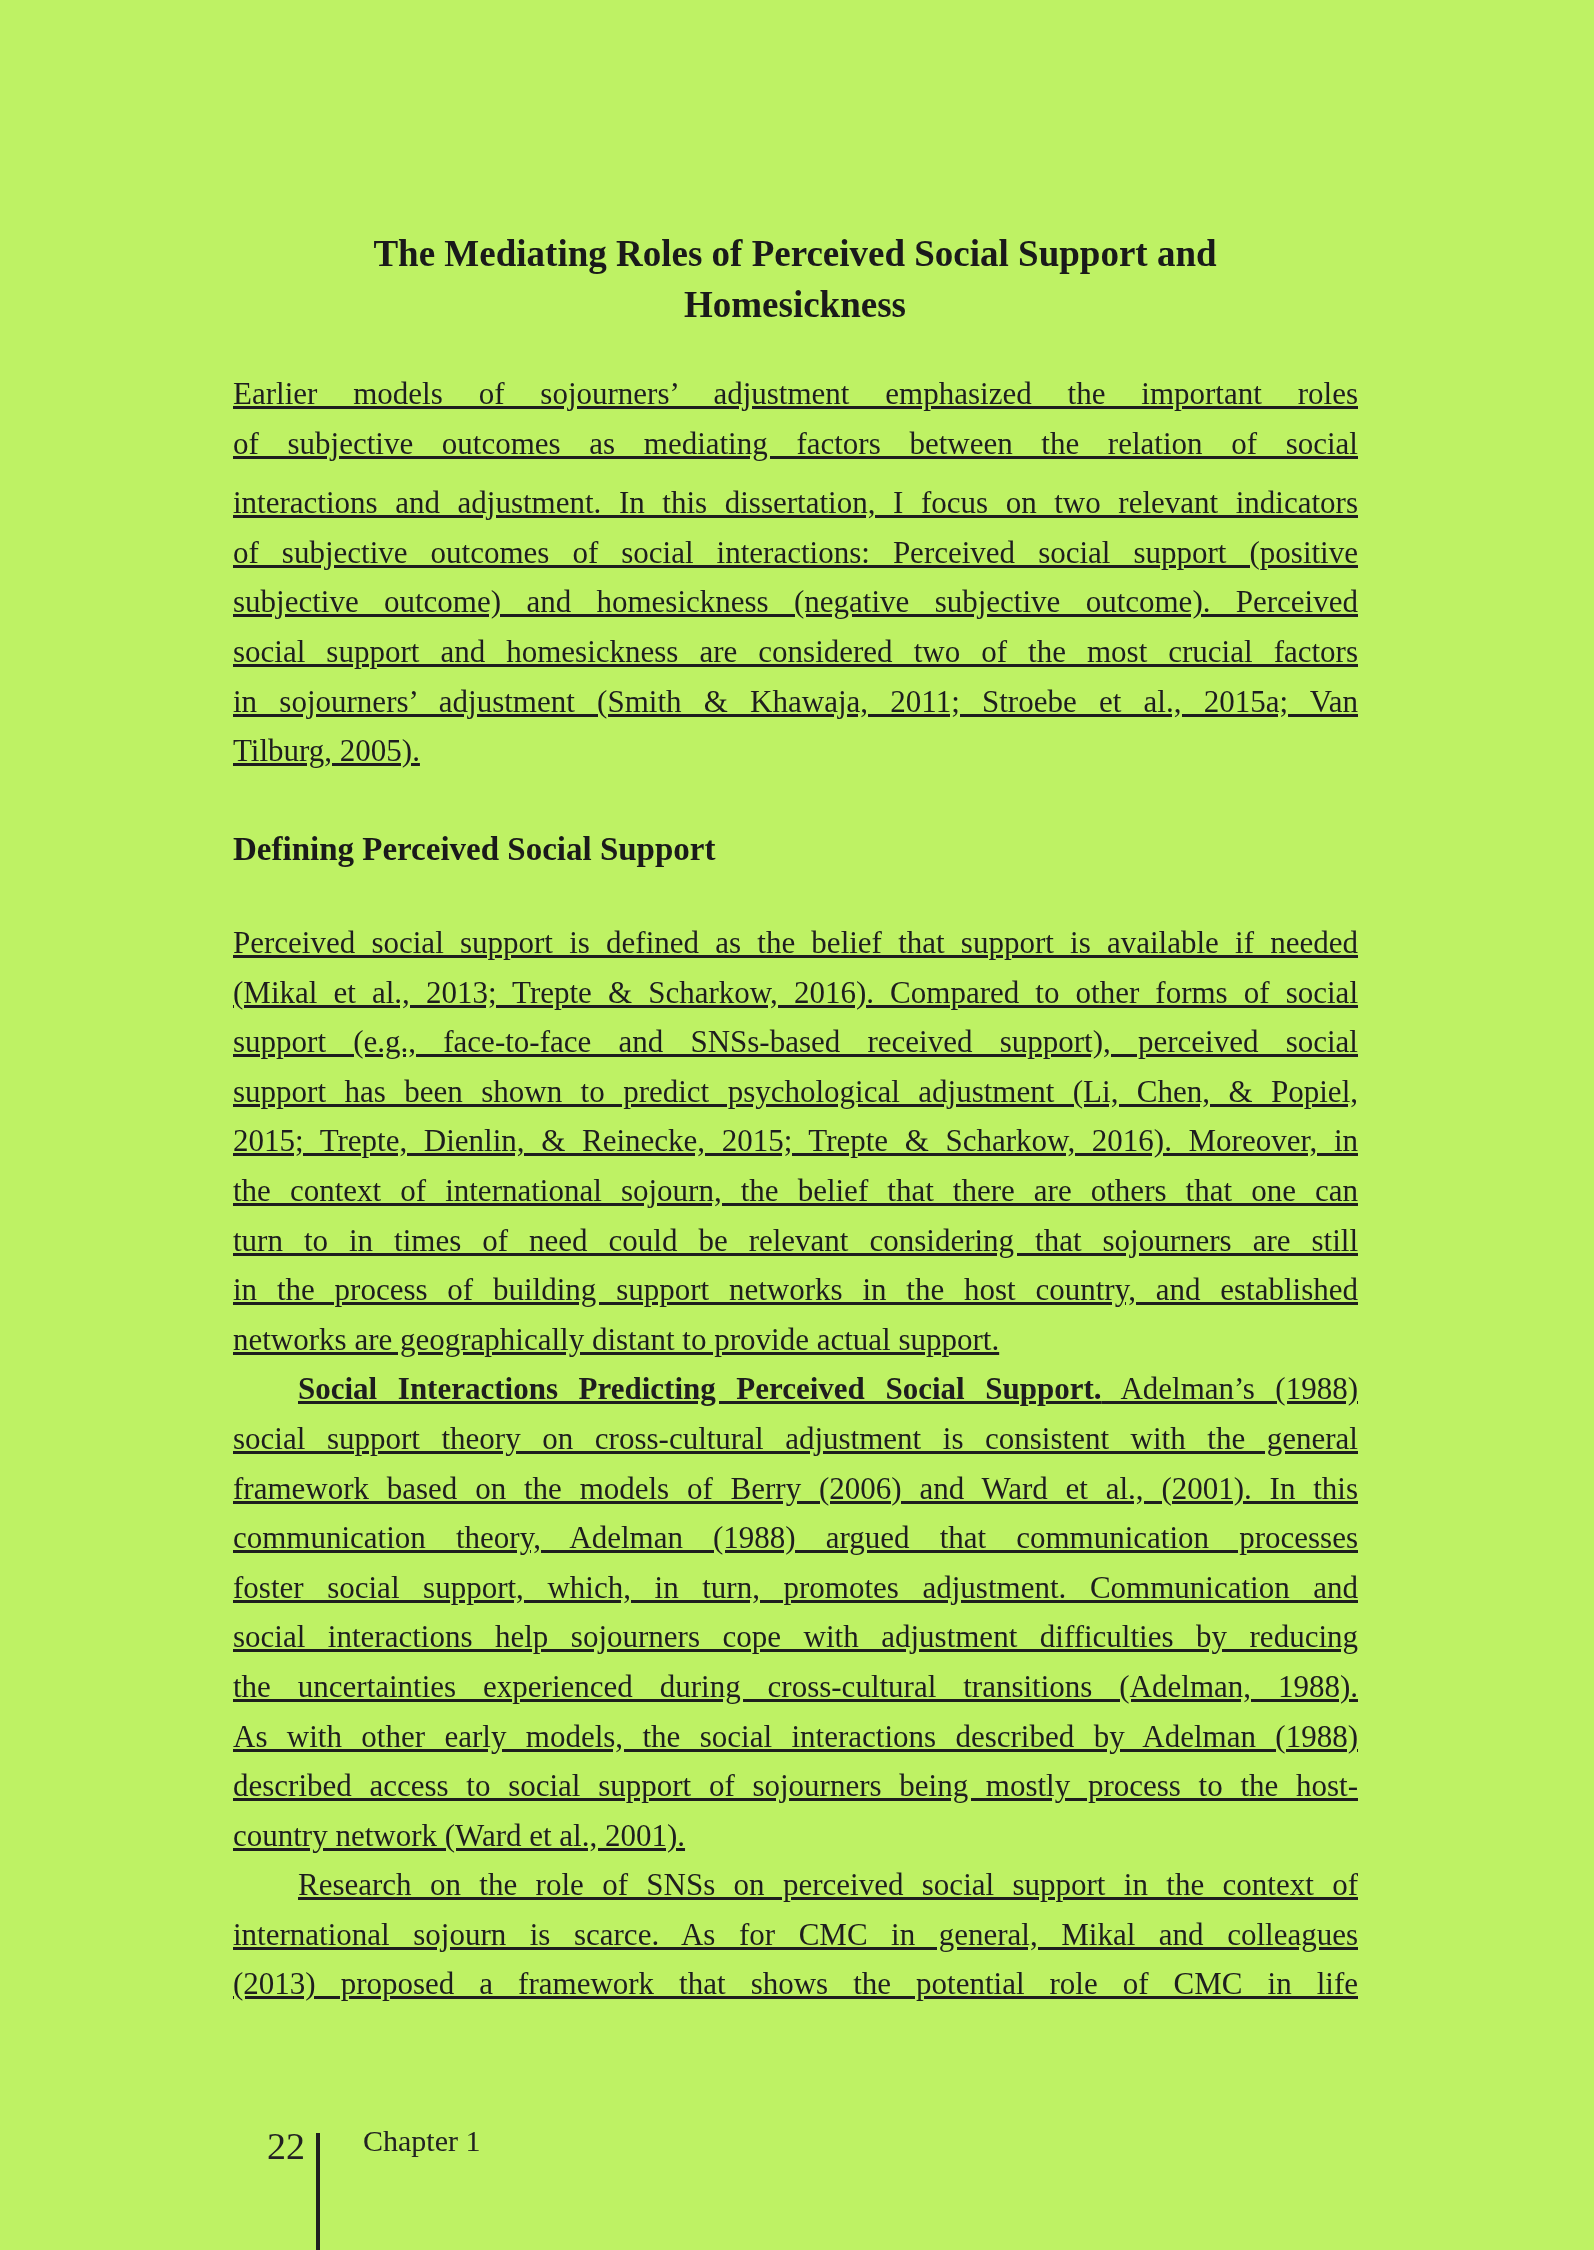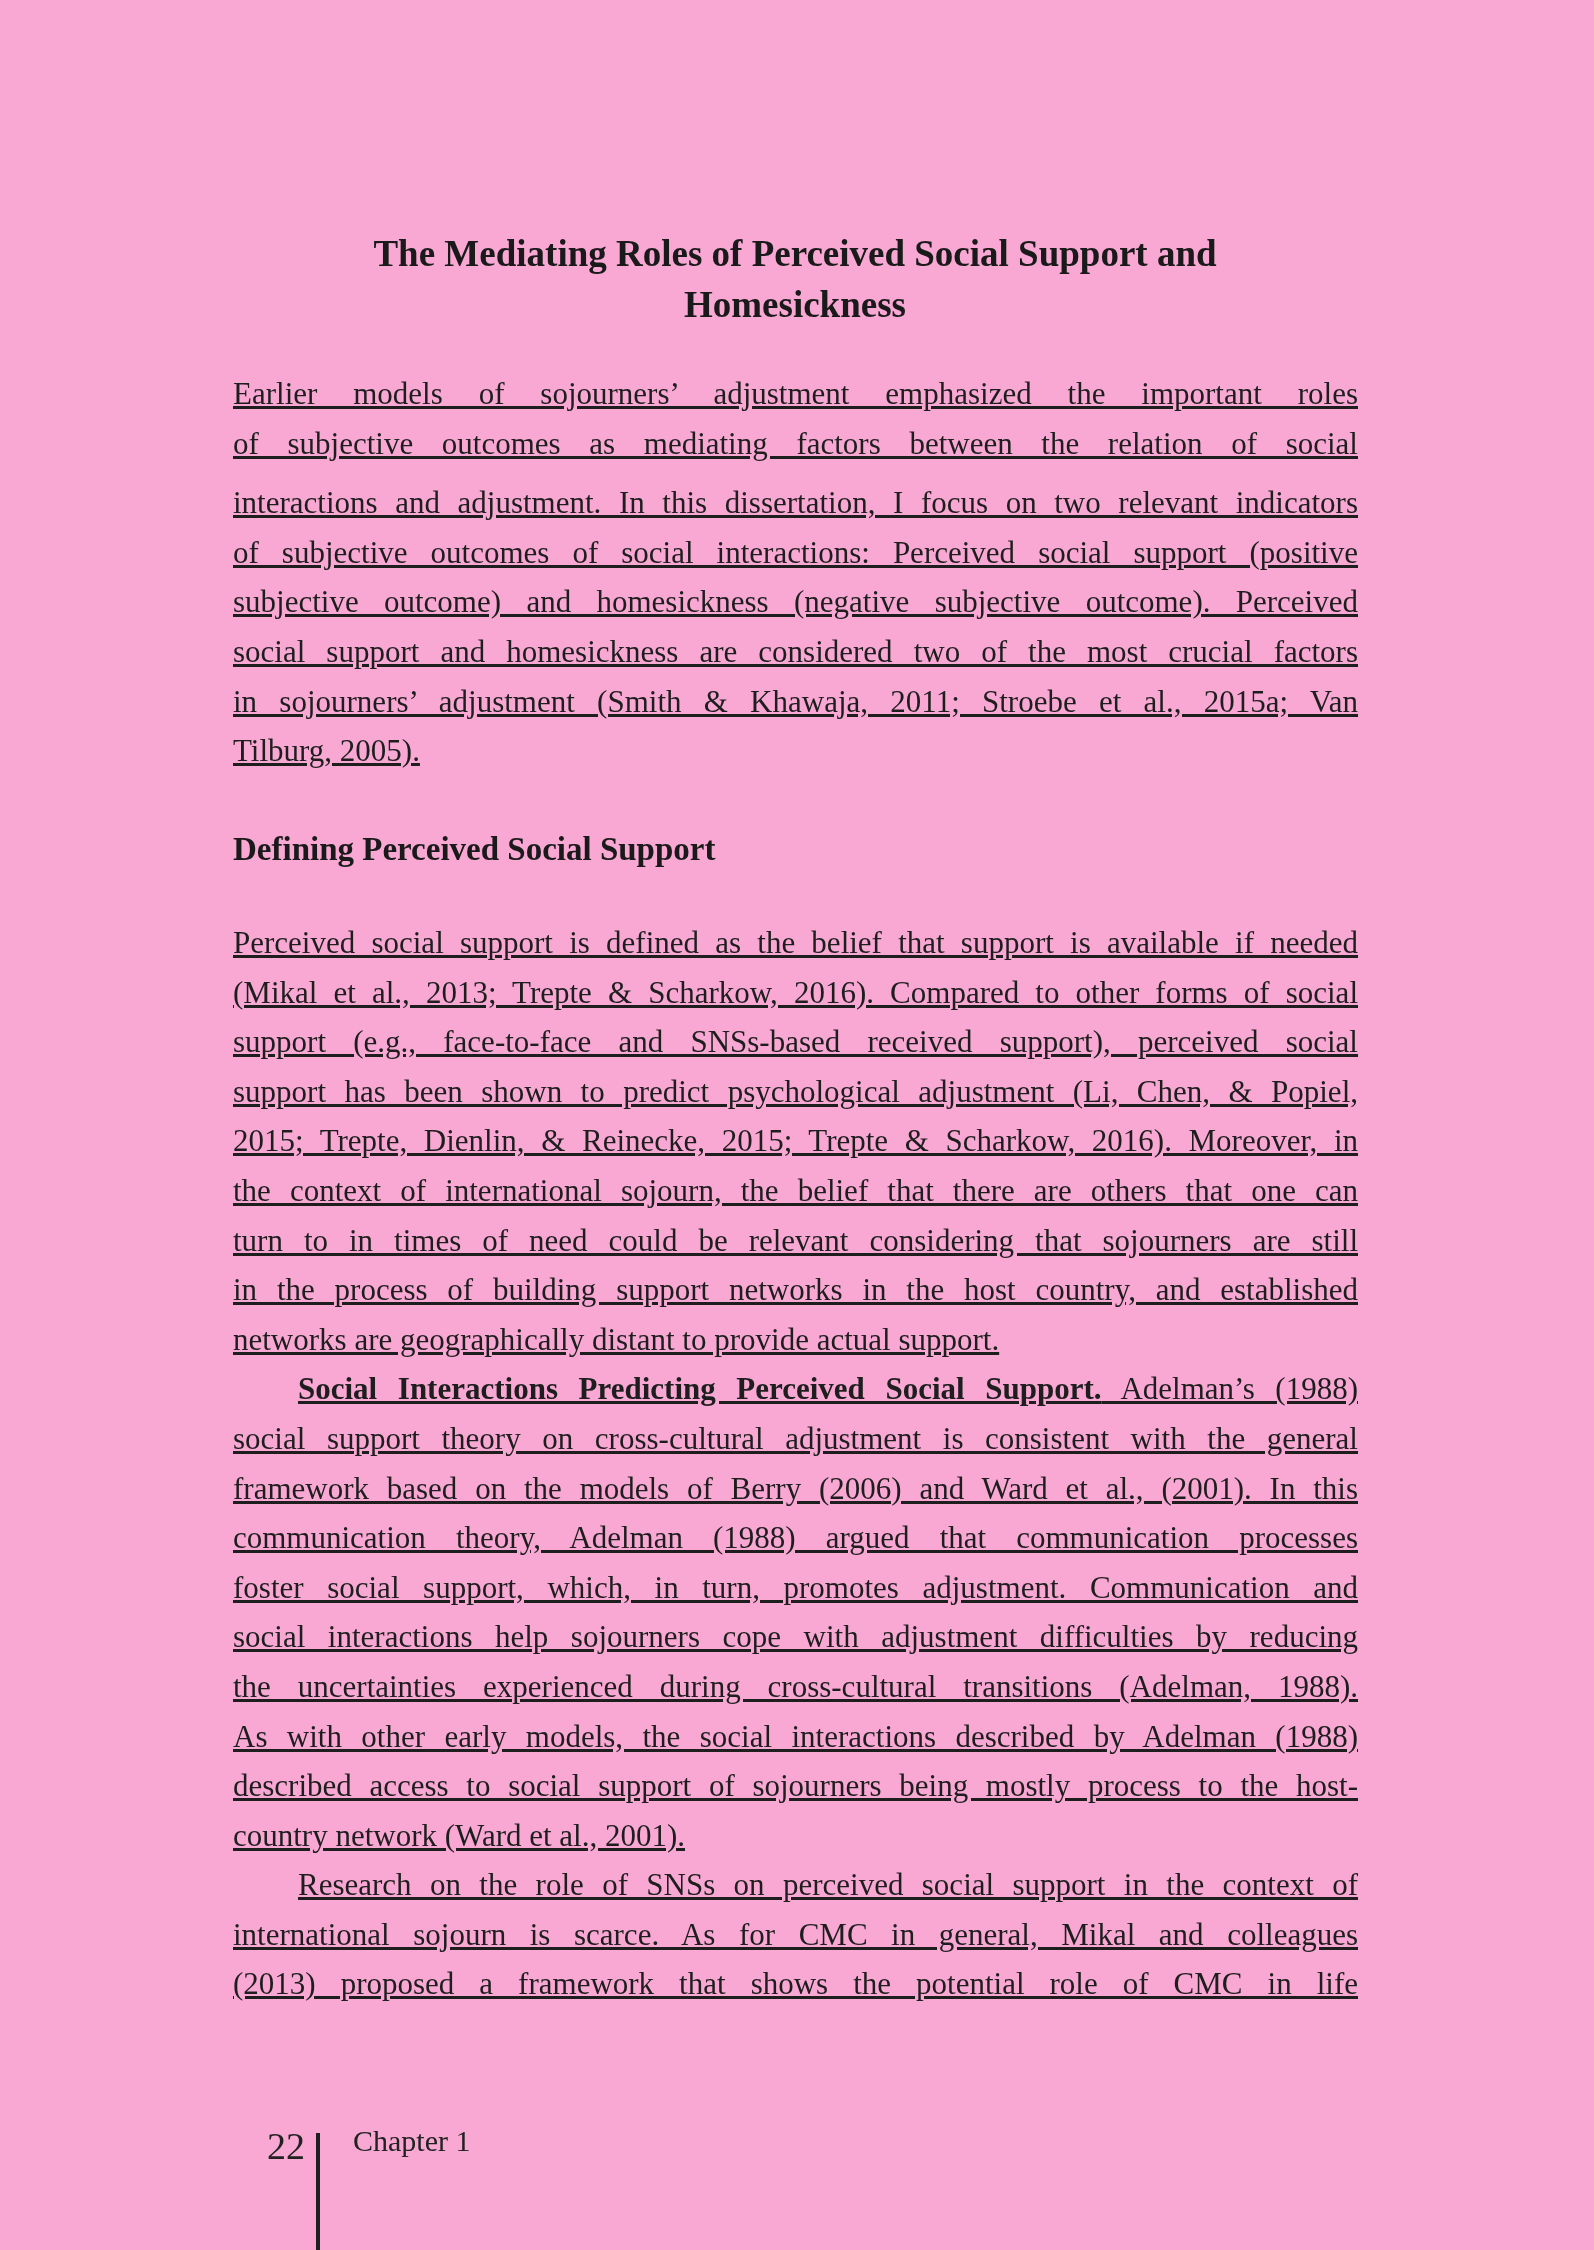--- a/index.html
+++ b/index.html
@@ -1,17 +1,17 @@
 <!DOCTYPE html>
 <html><head>
   <meta charset="utf-8">
   <style>
     html, body { margin: 0; padding: 0; background: #ffffff; }
     body { width: 1594px; height: 2250px; position: relative; overflow: hidden; color: #1c1c1c; }
-    .page { position: absolute; left: 0; top: 0; width: 1594px; height: 2250px; background: #f9a8d4; }
+    .page { position: absolute; left: 0; top: 0; width: 1594px; height: 2250px; background: #bef264; }
     .title {
       position: absolute; left: 232px; width: 1126px; top: 228px;
       text-align: center; font-family: "Liberation Serif", "DejaVu Serif", serif;
       font-weight: bold; font-size: 37px; line-height: 51px; color: #1a1a1a;
     }
     .title span { display: block; }
     .body {
       position: absolute; left: 233px; width: 1125px;
       font-family: "Liberation Serif", "DejaVu Serif", serif;
       font-size: 31px; line-height: 49.6px; color: #1e1e1e;
@@ -29,21 +29,21 @@
     }
     .runin { font-weight: bold; }
     .footer-num {
       position: absolute; left: 267px; top: 2124px;
       font-family: "Liberation Serif", "DejaVu Serif", serif; font-size: 38px; color: #222;
     }
     .footer-bar {
       position: absolute; left: 316px; top: 2133px; width: 4px; height: 117px; background: #1f1f1f;
     }
     .footer-chapter {
-      position: absolute; left: 353px; top: 2124px;
+      position: absolute; left: 363px; top: 2124px;
       font-family: "Liberation Serif", "DejaVu Serif", serif; font-size: 30px; color: #222;
     }
   </style>
 </head>
 <body>
 
 <div class="page">
 
   <div class="title">
     <span>The Mediating Roles of Perceived Social Support and</span>

